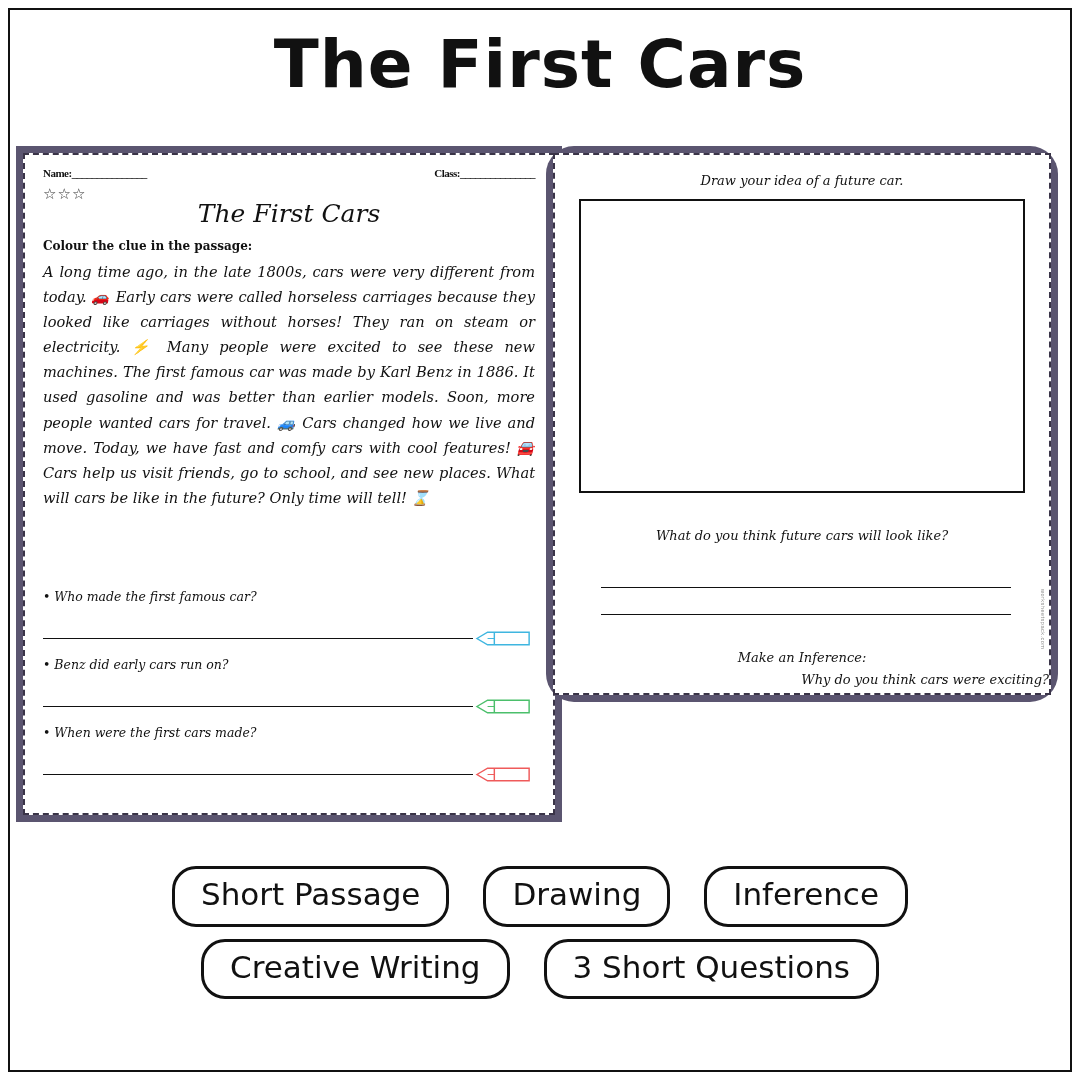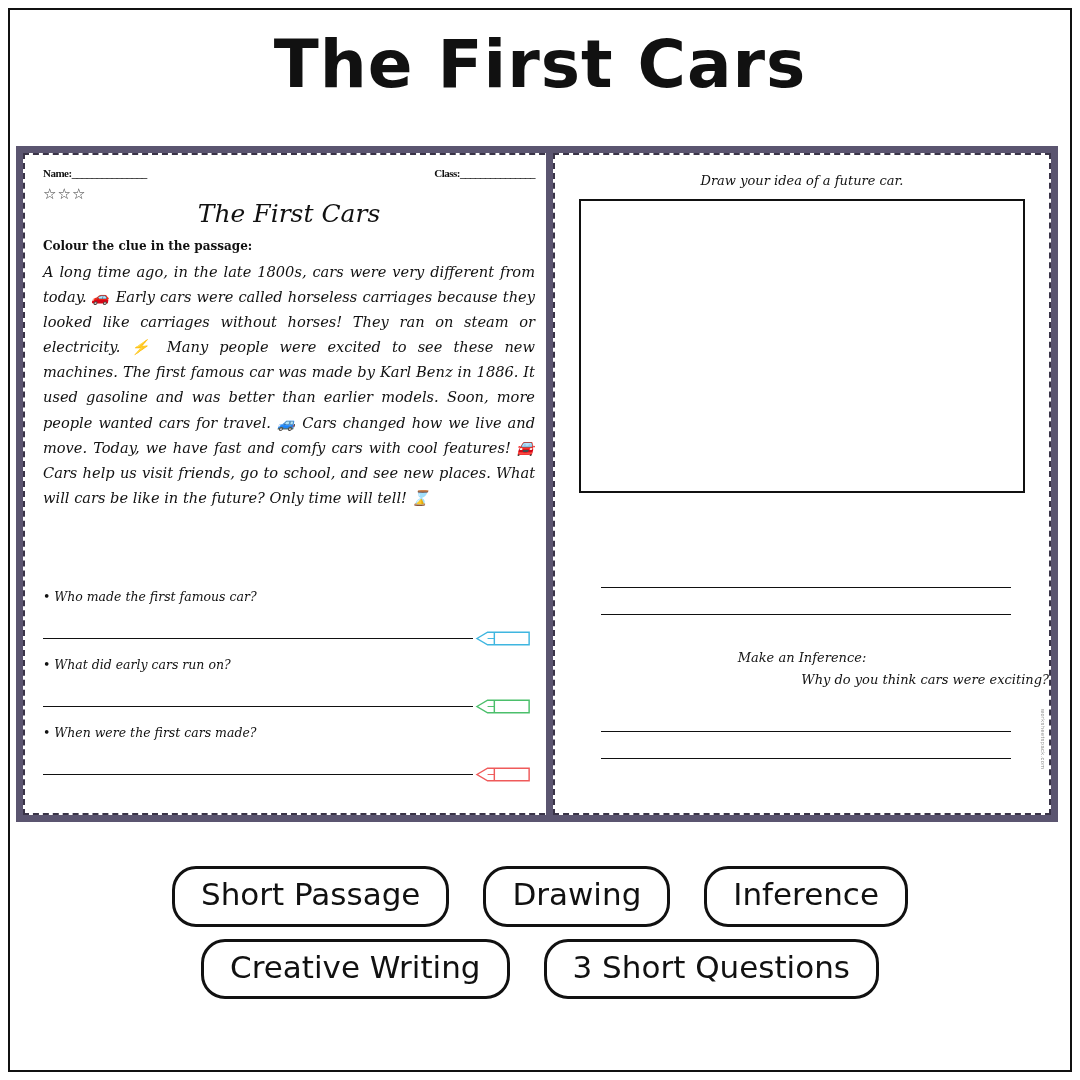--- a/index.html
+++ b/index.html
@@ -47,21 +47,21 @@
   .sheet-inner {
     background: #ffffff;
     width: 100%;
     height: 100%;
     box-sizing: border-box;
     border: 2px dashed #3a3448;
     position: relative;
     overflow: hidden;
   }
   #sheet-left  { left: 16px;  top: 146px; width: 546px; height: 676px; }
-  #sheet-right { left: 546px; top: 146px; width: 512px; height: 676px; }
+  #sheet-right { left: 546px; top: 146px; width: 512px; height: 556px; border-radius: 28px; }
 
   .pad { position: absolute; left: 18px; right: 18px; }
 
   
   .hdr {
     top: 12px;
     display: flex;
     justify-content: space-between;
     font-size: 11px;
     font-weight: bold;
@@ -231,21 +231,21 @@
         <div class="q-text">• Who made the first famous car?</div>
         <div class="q-line"></div>
         <svg class="crayon" viewBox="0 0 120 34">
           <path d="M4 17 L26 4 L112 4 L112 30 L26 30 Z" fill="#ffffff" stroke="#3fb6e0" stroke-width="3"></path>
           <line x1="40" y1="4" x2="40" y2="30" stroke="#3fb6e0" stroke-width="3"></line>
           <line x1="26" y1="17" x2="40" y2="17" stroke="#3fb6e0" stroke-width="2"></line>
         </svg>
       </div>
 
       <div class="q-block">
-        <div class="q-text">• What did early cars run on?</div>
+        <div class="q-text">• Benz did early cars run on?</div>
         <div class="q-line"></div>
         <svg class="crayon" viewBox="0 0 120 34">
           <path d="M4 17 L26 4 L112 4 L112 30 L26 30 Z" fill="#ffffff" stroke="#4bbf6b" stroke-width="3"></path>
           <line x1="40" y1="4" x2="40" y2="30" stroke="#4bbf6b" stroke-width="3"></line>
           <line x1="26" y1="17" x2="40" y2="17" stroke="#4bbf6b" stroke-width="2"></line>
         </svg>
       </div>
 
       <div class="q-block">
         <div class="q-text">• When were the first cars made?</div>
@@ -261,20 +261,21 @@
   </div>
 </div>
 
 <div class="sheet" id="sheet-right">
   <div class="sheet-inner">
 
     <div class="draw-prompt">Draw your idea of a future car.</div>
 
     <div class="draw-box"></div>
 
+    <div class="sec-head" style="top:370px;">What do you think future cars will look like?</div>
 
     <div class="writing-lines" style="top:406px;">
       <div class="wline"></div>
       <div class="wline"></div>
     </div>
 
     <div class="sec-head" style="top:492px;">Make an Inference:</div>
     <div class="sec-head" style="top:514px;text-align:right;">Why do you think cars were exciting?</div>
 
     <div class="writing-lines" style="top:550px;">

